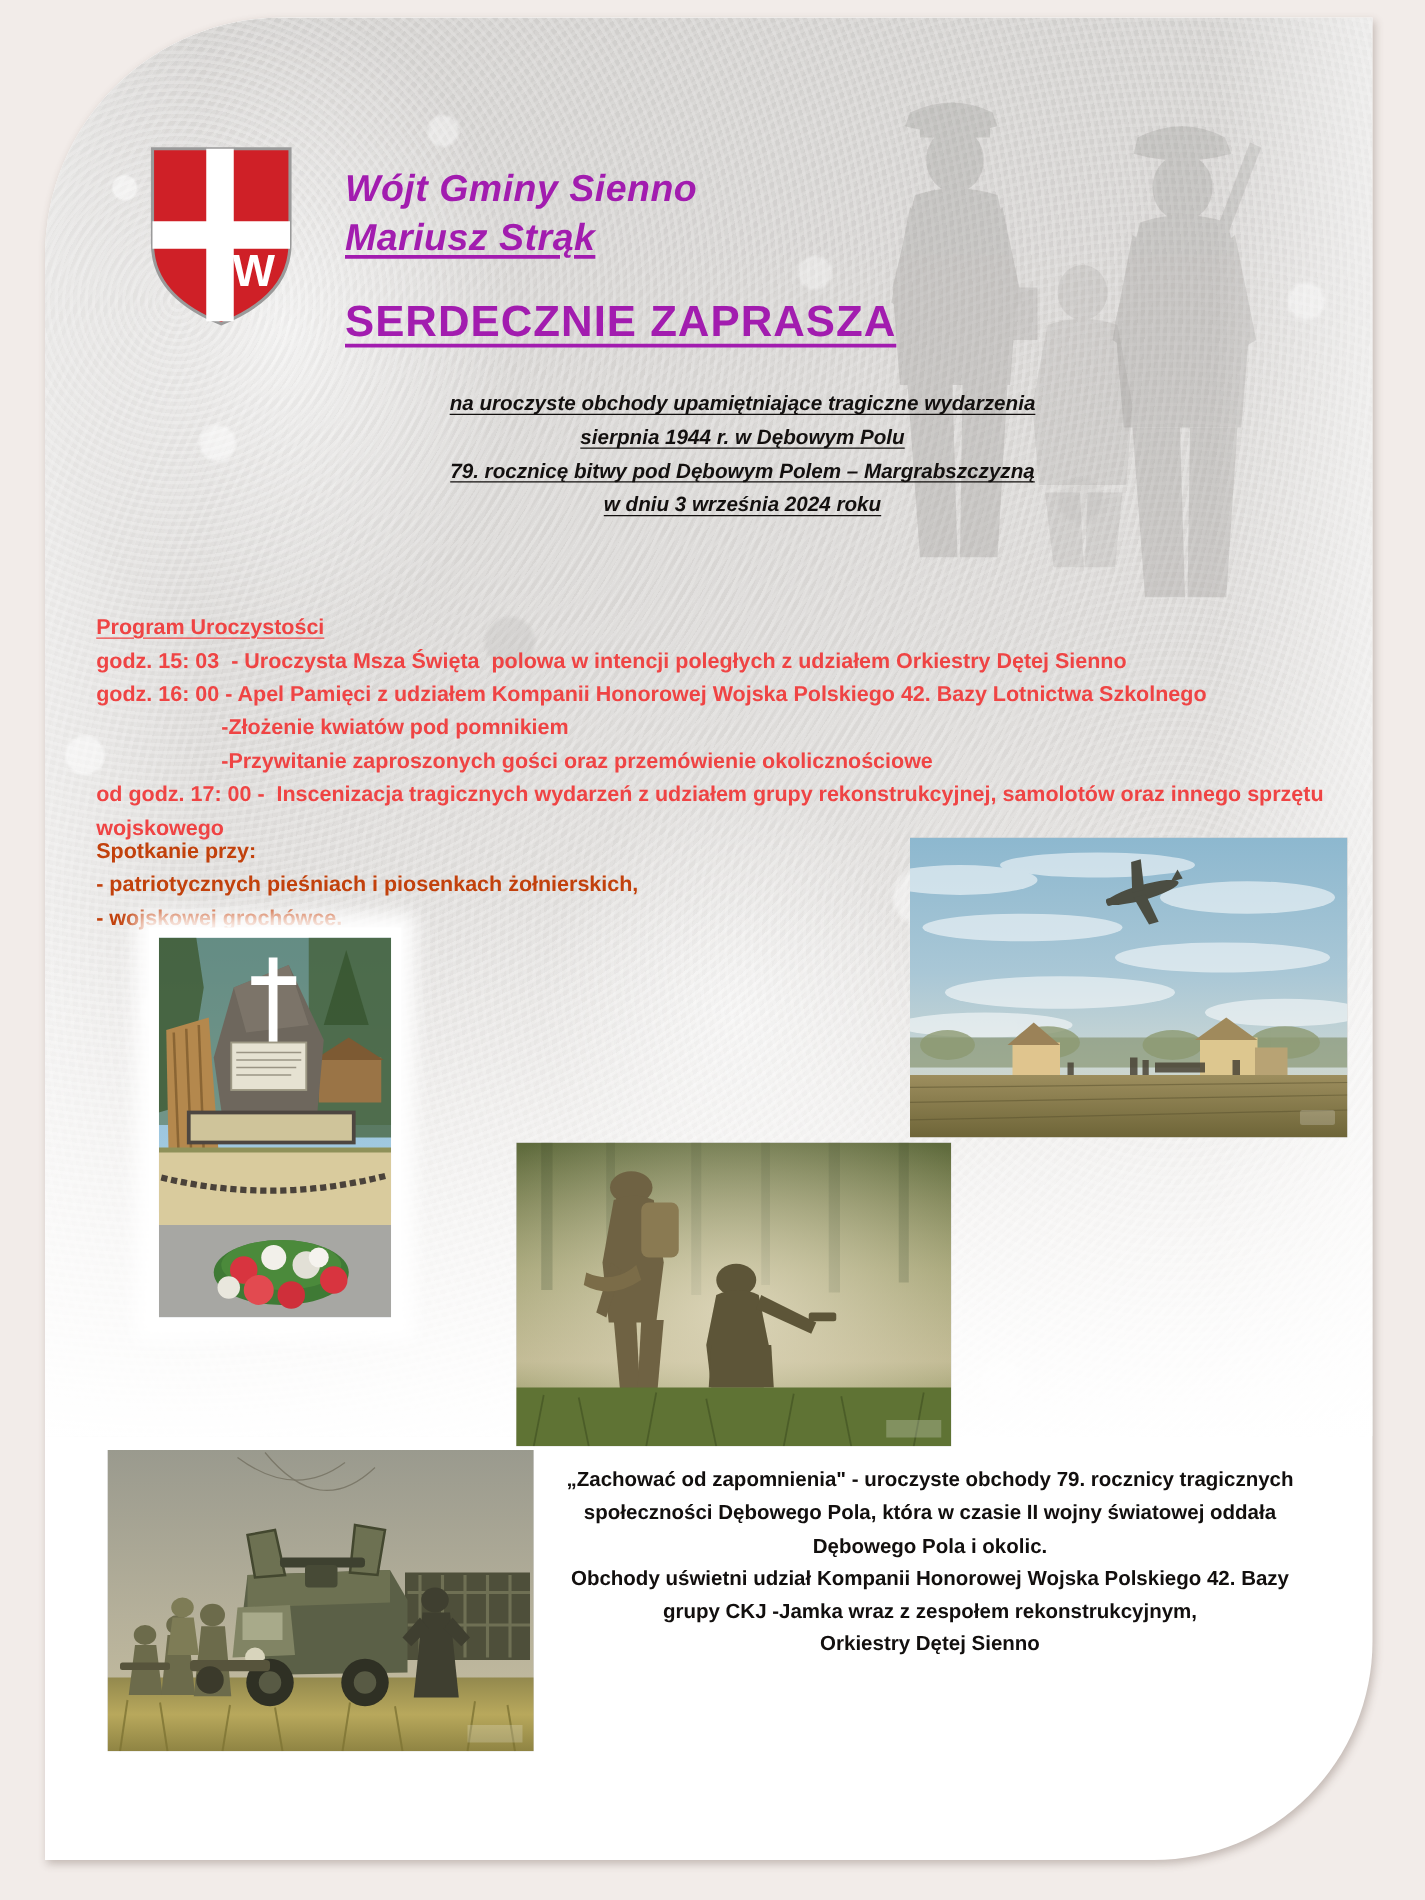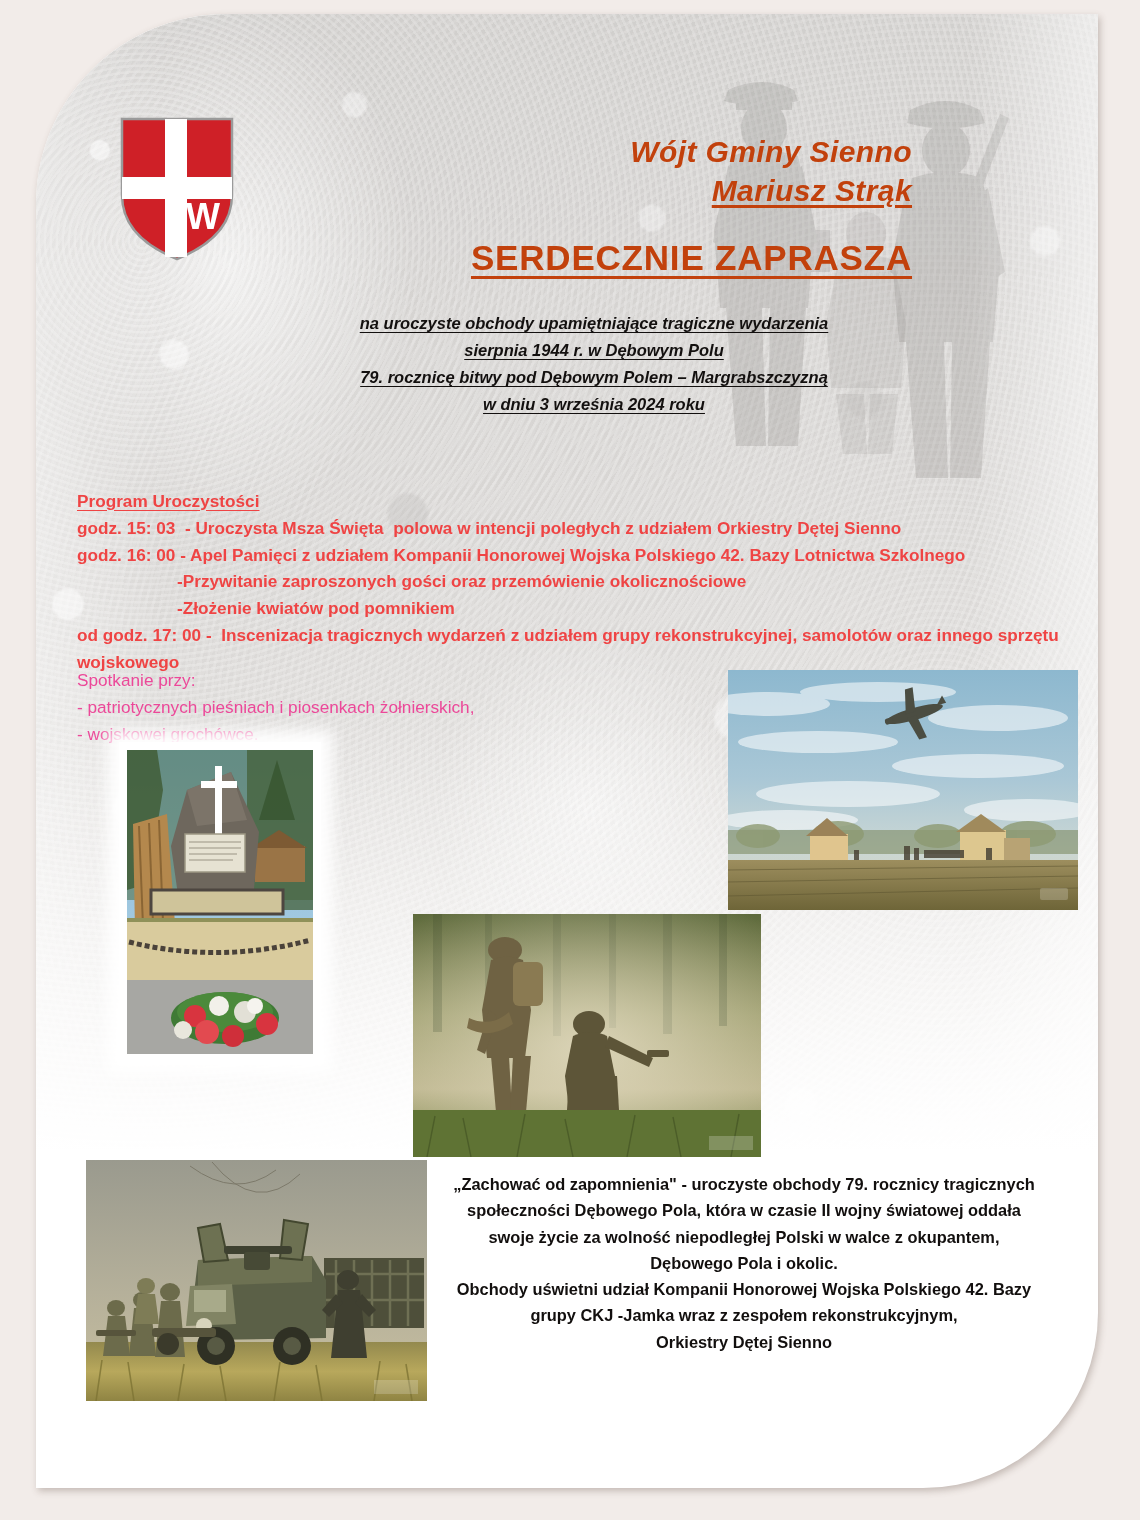--- a/index.html
+++ b/index.html
@@ -96,22 +96,22 @@
     width: 118px;
     height: 148px;
   }
 
   
   .hdr-block {
     position: absolute;
     left: 240px;
     top: 118px;
     width: 636px;
-    text-align: right;
-    color: #c2410c;
+    text-align: left;
+    color: #a21caf;
   }
   .hdr-line1 {
     font-size: 30px;
     font-weight: 700;
     font-style: italic;
     letter-spacing: 0.4px;
     line-height: 1.30;
   }
   .hdr-line2 {
     font-size: 30px;
@@ -166,23 +166,23 @@
   }
   #program .p-line { white-space: pre-wrap; }
   #program .p-indent { padding-left: 100px; }
 
   
   #spotkanie {
     position: absolute;
     left: 41px;
     top: 653px;
     width: 620px;
-    color: #ec4899;
+    color: #c2410c;
     font-size: 17.2px;
-    font-weight: 400;
+    font-weight: 700;
     line-height: 1.56;
   }
 
   
   .photo {
     position: absolute;
     overflow: hidden;
     background: #cfcfcf;
   }
   
@@ -292,22 +292,22 @@
     <div><span>na uroczyste obchody upamiętniające tragiczne wydarzenia</span></div>
     <div><span>sierpnia 1944 r. w Dębowym Polu</span></div>
     <div><span>79. rocznicę bitwy pod Dębowym Polem – Margrabszczyzną</span></div>
     <div><span>w dniu 3 września 2024 roku</span></div>
   </div>
 
   <div id="program">
     <div><span class="p-title">Program Uroczystości</span></div>
     <div class="p-line">godz. 15: 03  - Uroczysta Msza Święta  polowa w intencji poległych z udziałem Orkiestry Dętej Sienno</div>
     <div class="p-line">godz. 16: 00 - Apel Pamięci z udziałem Kompanii Honorowej Wojska Polskiego 42. Bazy Lotnictwa Szkolnego</div>
+    <div class="p-line p-indent">-Złożenie kwiatów pod pomnikiem</div>
     <div class="p-line p-indent">-Przywitanie zaproszonych gości oraz przemówienie okolicznościowe</div>
-    <div class="p-line p-indent">-Złożenie kwiatów pod pomnikiem</div>
     <div class="p-line">od godz. 17: 00 -  Inscenizacja tragicznych wydarzeń z udziałem grupy rekonstrukcyjnej, samolotów oraz innego sprzętu wojskowego</div>
   </div>
 
   <div id="spotkanie">
     <div>Spotkanie przy:</div>
     <div>-  patriotycznych pieśniach i  piosenkach żołnierskich,</div>
     <div>- wojskowej grochówce.</div>
   </div>
 
   <div class="photo" id="photo-monument">
@@ -599,20 +599,19 @@
         <line x1="288" y1="241" x2="294" y2="201"></line>
         <line x1="326" y1="241" x2="320" y2="204"></line>
       </g>
       <rect x="288" y="220" width="44" height="14" fill="#ffffff" opacity="0.2"></rect>
     </svg>
   </div>
 
   <div id="bottom-text">
     <div class="nowrap">„Zachować od zapomnienia" - uroczyste obchody 79. rocznicy tragicznych</div>
     <div class="nowrap">społeczności Dębowego Pola, która w czasie II wojny światowej oddała</div>
-    <div class="nowrap">swoje życie za wolność niepodległej Polski  w walce z okupantem,</div>
     <div class="nowrap">Dębowego Pola i okolic.</div>
     <div class="nowrap">Obchody uświetni udział Kompanii Honorowej Wojska Polskiego 42. Bazy</div>
     <div class="nowrap">grupy CKJ -Jamka wraz z zespołem rekonstrukcyjnym,</div>
     <div class="nowrap">Orkiestry Dętej Sienno</div>
   </div>
 
 </div>
 
 </body></html>

